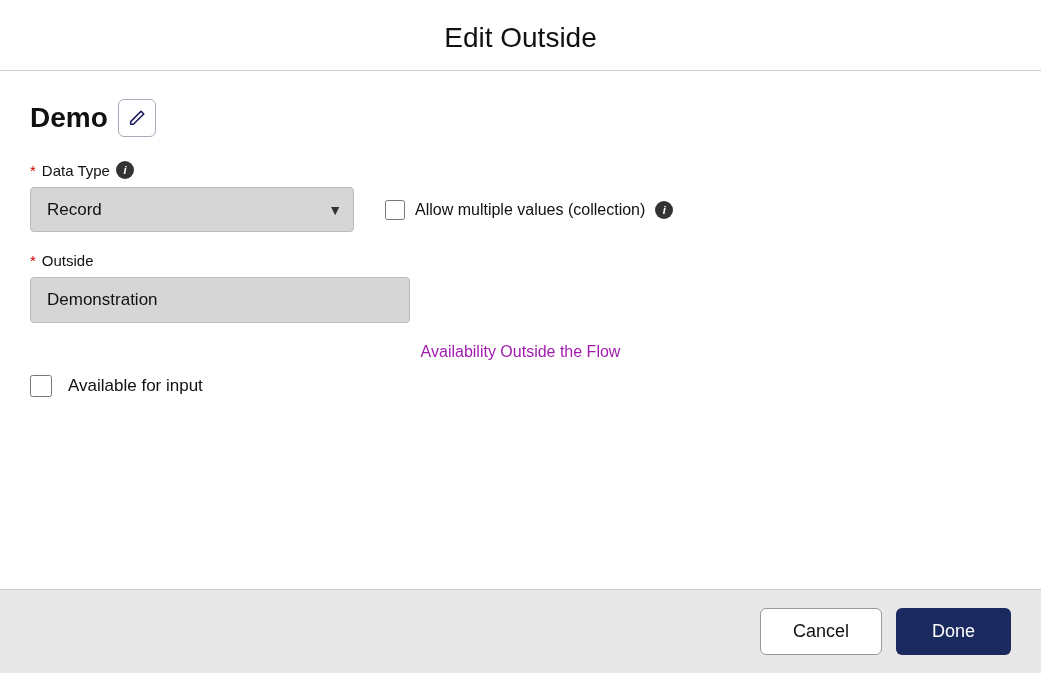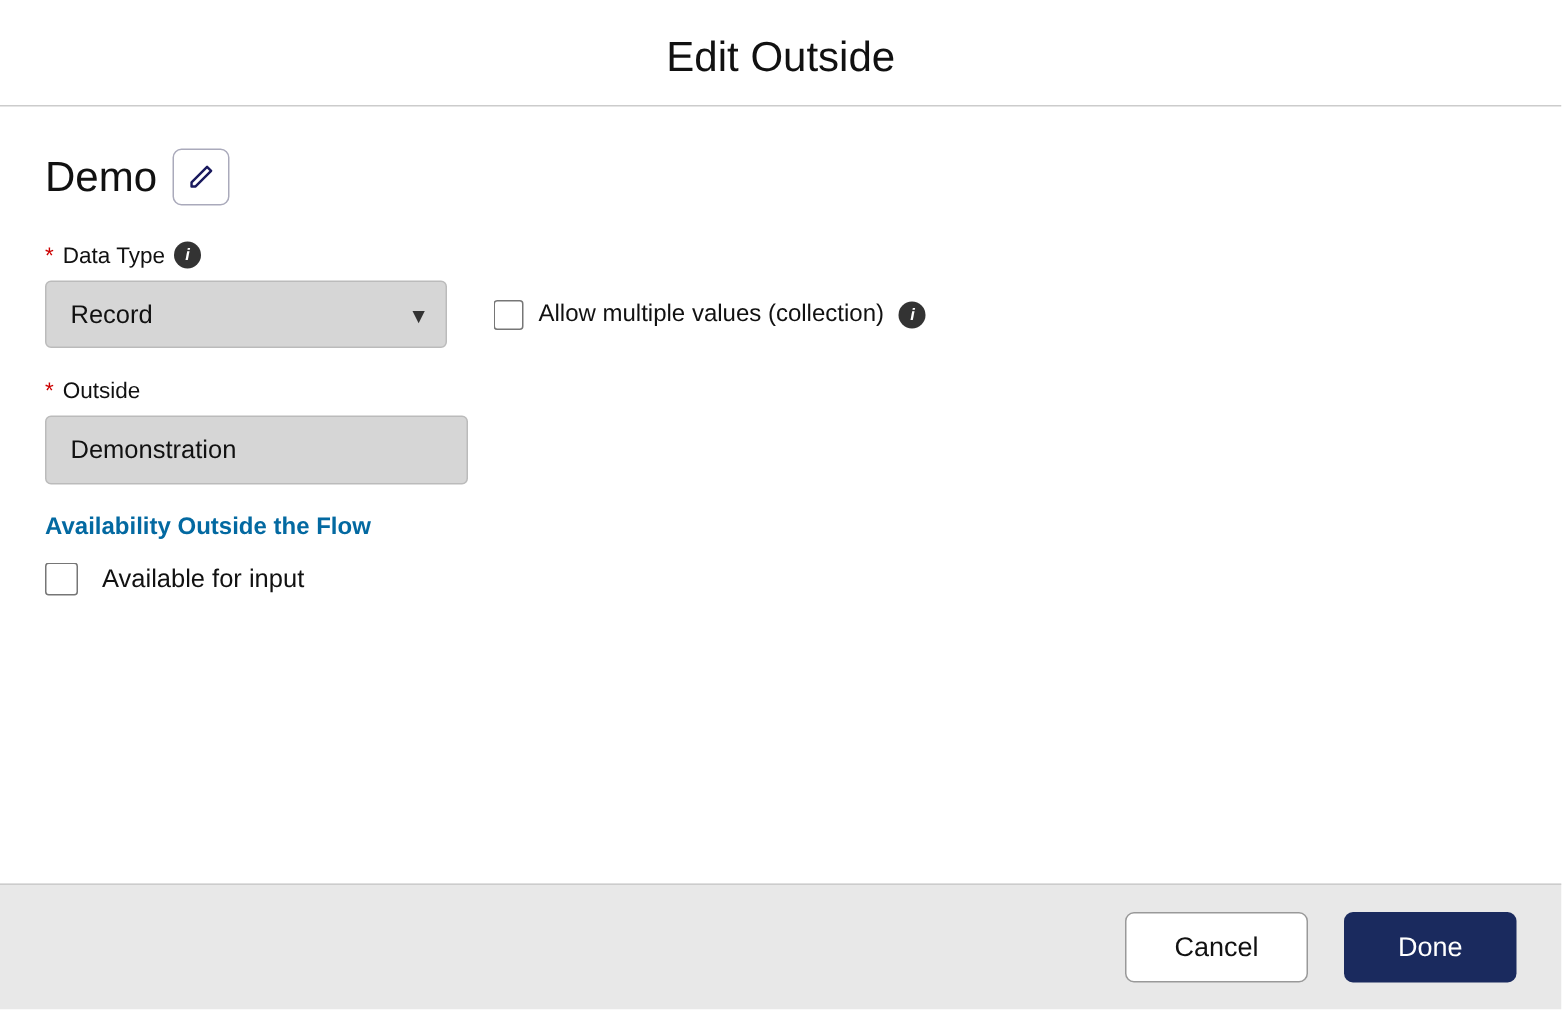--- a/index.html
+++ b/index.html
@@ -38,21 +38,21 @@
 
     .variable-name-row {
       display: flex;
       align-items: center;
       gap: 10px;
       margin-bottom: 24px;
     }
 
     .variable-name-text {
       font-size: 28px;
-      font-weight: 400;
+      font-weight: 700;
       color: #111;
     }
 
     .edit-icon-btn {
       width: 38px;
       height: 38px;
       border: 1.5px solid #aab;
       border-radius: 6px;
       background: #fff;
       cursor: pointer;
@@ -102,21 +102,21 @@
     }
 
     .data-type-row {
       display: flex;
       align-items: center;
       gap: 20px;
     }
 
     .select-wrapper {
       position: relative;
-      width: 268px;
+      width: 324px;
     }
 
     .select-field {
       width: 100%;
       padding: 12px 40px 12px 16px;
       font-size: 17px;
       background: #d6d6d6;
       border: 1px solid #bbb;
       border-radius: 4px;
       appearance: none;
@@ -148,38 +148,39 @@
       background: #fff;
       cursor: pointer;
     }
 
     .collection-label {
       font-size: 16px;
       color: #111;
     }
 
     .object-field {
-      width: 282px;
+      width: 380px;
       padding: 12px 16px;
       font-size: 17px;
       background: #d6d6d6;
       border: 1px solid #bbb;
       border-radius: 4px;
       color: #111;
     }
 
     .availability-section {
       margin-top: 6px;
     }
 
     .availability-title {
       font-size: 16px;
-      font-weight: 700;
-      color: #0369a1;
+      font-weight: 400;
+      color: #a21caf;
       margin-bottom: 14px;
+      text-align: center;
     }
 
     .checkbox-row {
       display: flex;
       align-items: center;
       gap: 16px;
       margin-bottom: 10px;
     }
 
     .checkbox-square {
@@ -195,21 +196,21 @@
     .checkbox-label {
       font-size: 17px;
       color: #111;
     }
 
     .footer-bar {
       background: #e8e8e8;
       padding: 18px 30px;
       display: flex;
       justify-content: flex-end;
-      gap: 24px;
+      gap: 14px;
       border-top: 1px solid #ccc;
     }
 
     .btn-cancel {
       padding: 12px 32px;
       font-size: 18px;
       background: #fff;
       border: 1.5px solid #999;
       border-radius: 6px;
       cursor: pointer;

